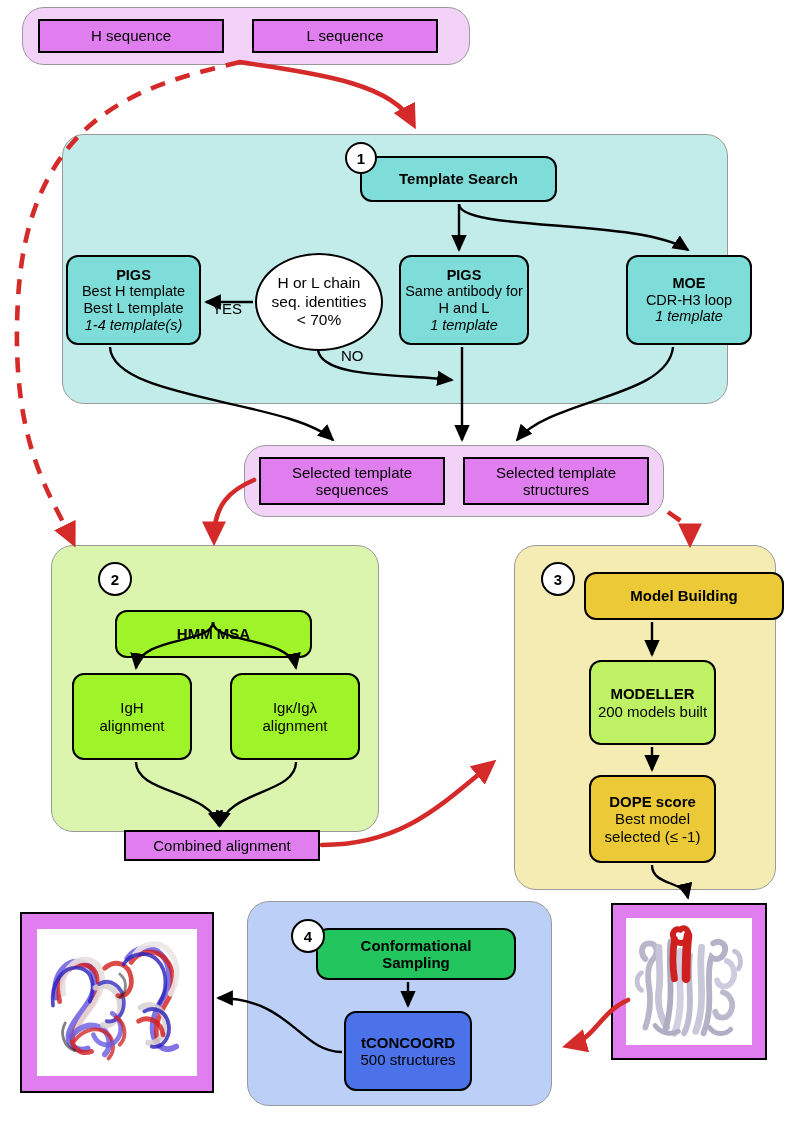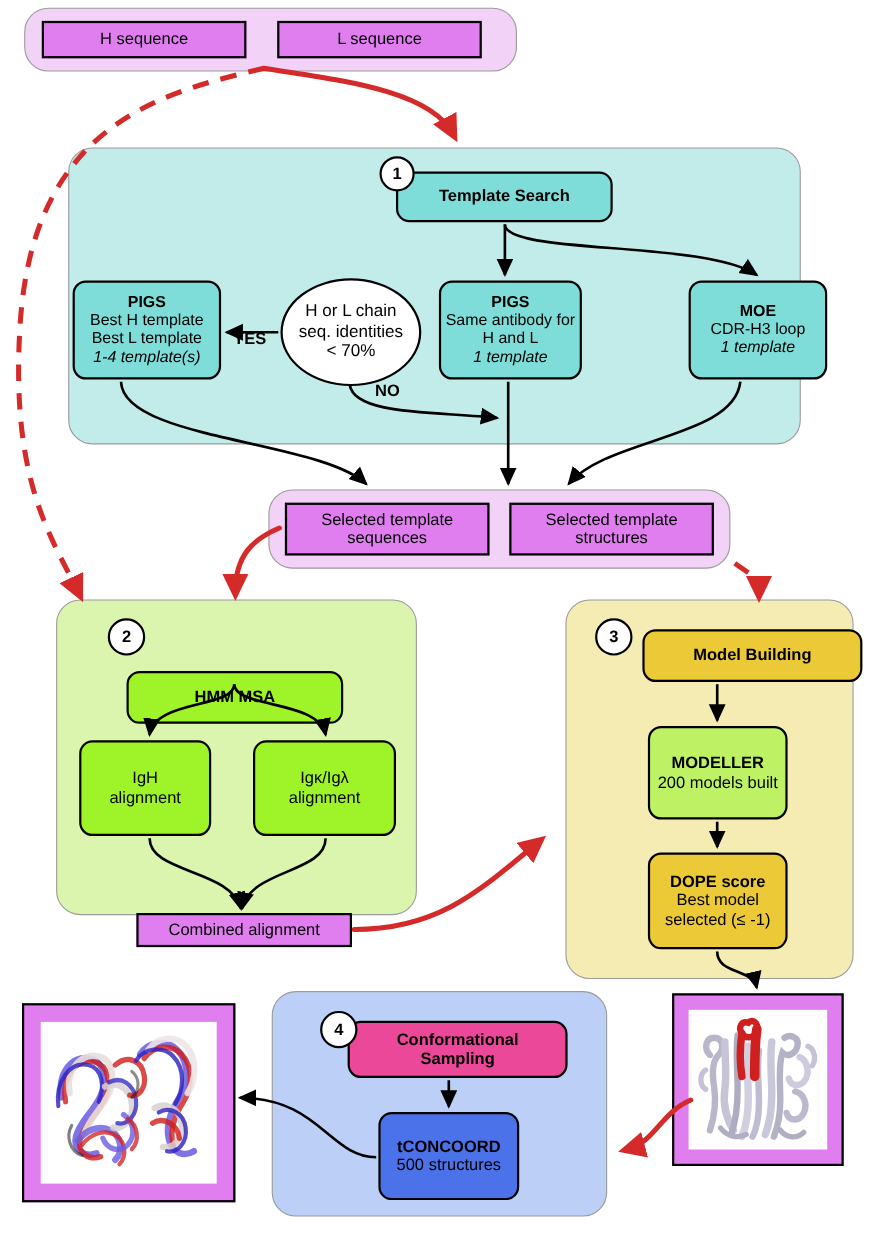--- a/index.html
+++ b/index.html
@@ -14,21 +14,21 @@
   .node.r{border-radius:12px;}
   .node.sq{border-radius:0;}
   .ttl{font-weight:bold;}
   .ital{font-style:italic;}
   .badge{position:absolute;box-sizing:border-box;border:2.5px solid #000;border-radius:50%;
          background:#fff;display:flex;align-items:center;justify-content:center;
          font-weight:bold;font-size:15px;z-index:6;}
   .ellipse{position:absolute;box-sizing:border-box;border:2.5px solid #000;border-radius:50%;
            background:#fff;display:flex;flex-direction:column;align-items:center;
            justify-content:center;text-align:center;line-height:1.2;font-size:15.5px;z-index:4;}
-  .edgelbl{position:absolute;font-weight:bold;font-size:15px;z-index:6;}
+  .edgelbl{position:absolute;font-weight:normal;font-size:15px;z-index:6;}
   .imgframe{position:absolute;box-sizing:border-box;border:2.5px solid #000;
             background:#e07ef0;display:flex;align-items:center;justify-content:center;}
   .imginner{background:#fff;width:100%;height:100%;position:relative;overflow:hidden;}
   .imginner svg{width:100%;height:100%;display:block;}
 </style>
 </head>
 <body>
 
 <div id="root">
 
@@ -118,21 +118,21 @@
     <div class="ttl">MODELLER</div>
     <div>200 models built</div>
   </div>
   <div class="node r" style="left:589px;top:775px;width:127px;height:88px;background:#ebc937;font-size:15px;">
     <div class="ttl">DOPE score</div>
     <div>Best model</div>
     <div>selected (≤ -1)</div>
   </div>
 
   <div class="panel" style="left:247px;top:901px;width:305px;height:205px;background:#bcd0f7;"></div>
-  <div class="node r" style="left:316px;top:928px;width:200px;height:52px;background:#ec4899;font-size:15px;">
+  <div class="node r" style="left:316px;top:928px;width:200px;height:52px;background:#22c55e;font-size:15px;">
     <div class="ttl">Conformational</div>
     <div class="ttl">Sampling</div>
   </div>
   <div class="badge" style="left:291px;top:919px;width:34px;height:34px;">
     <span>4</span>
   </div>
   <div class="node r" style="left:344px;top:1011px;width:128px;height:80px;background:#4b72e8;font-size:15px;">
     <div class="ttl">tCONCOORD</div>
     <div>500 structures</div>
   </div>

